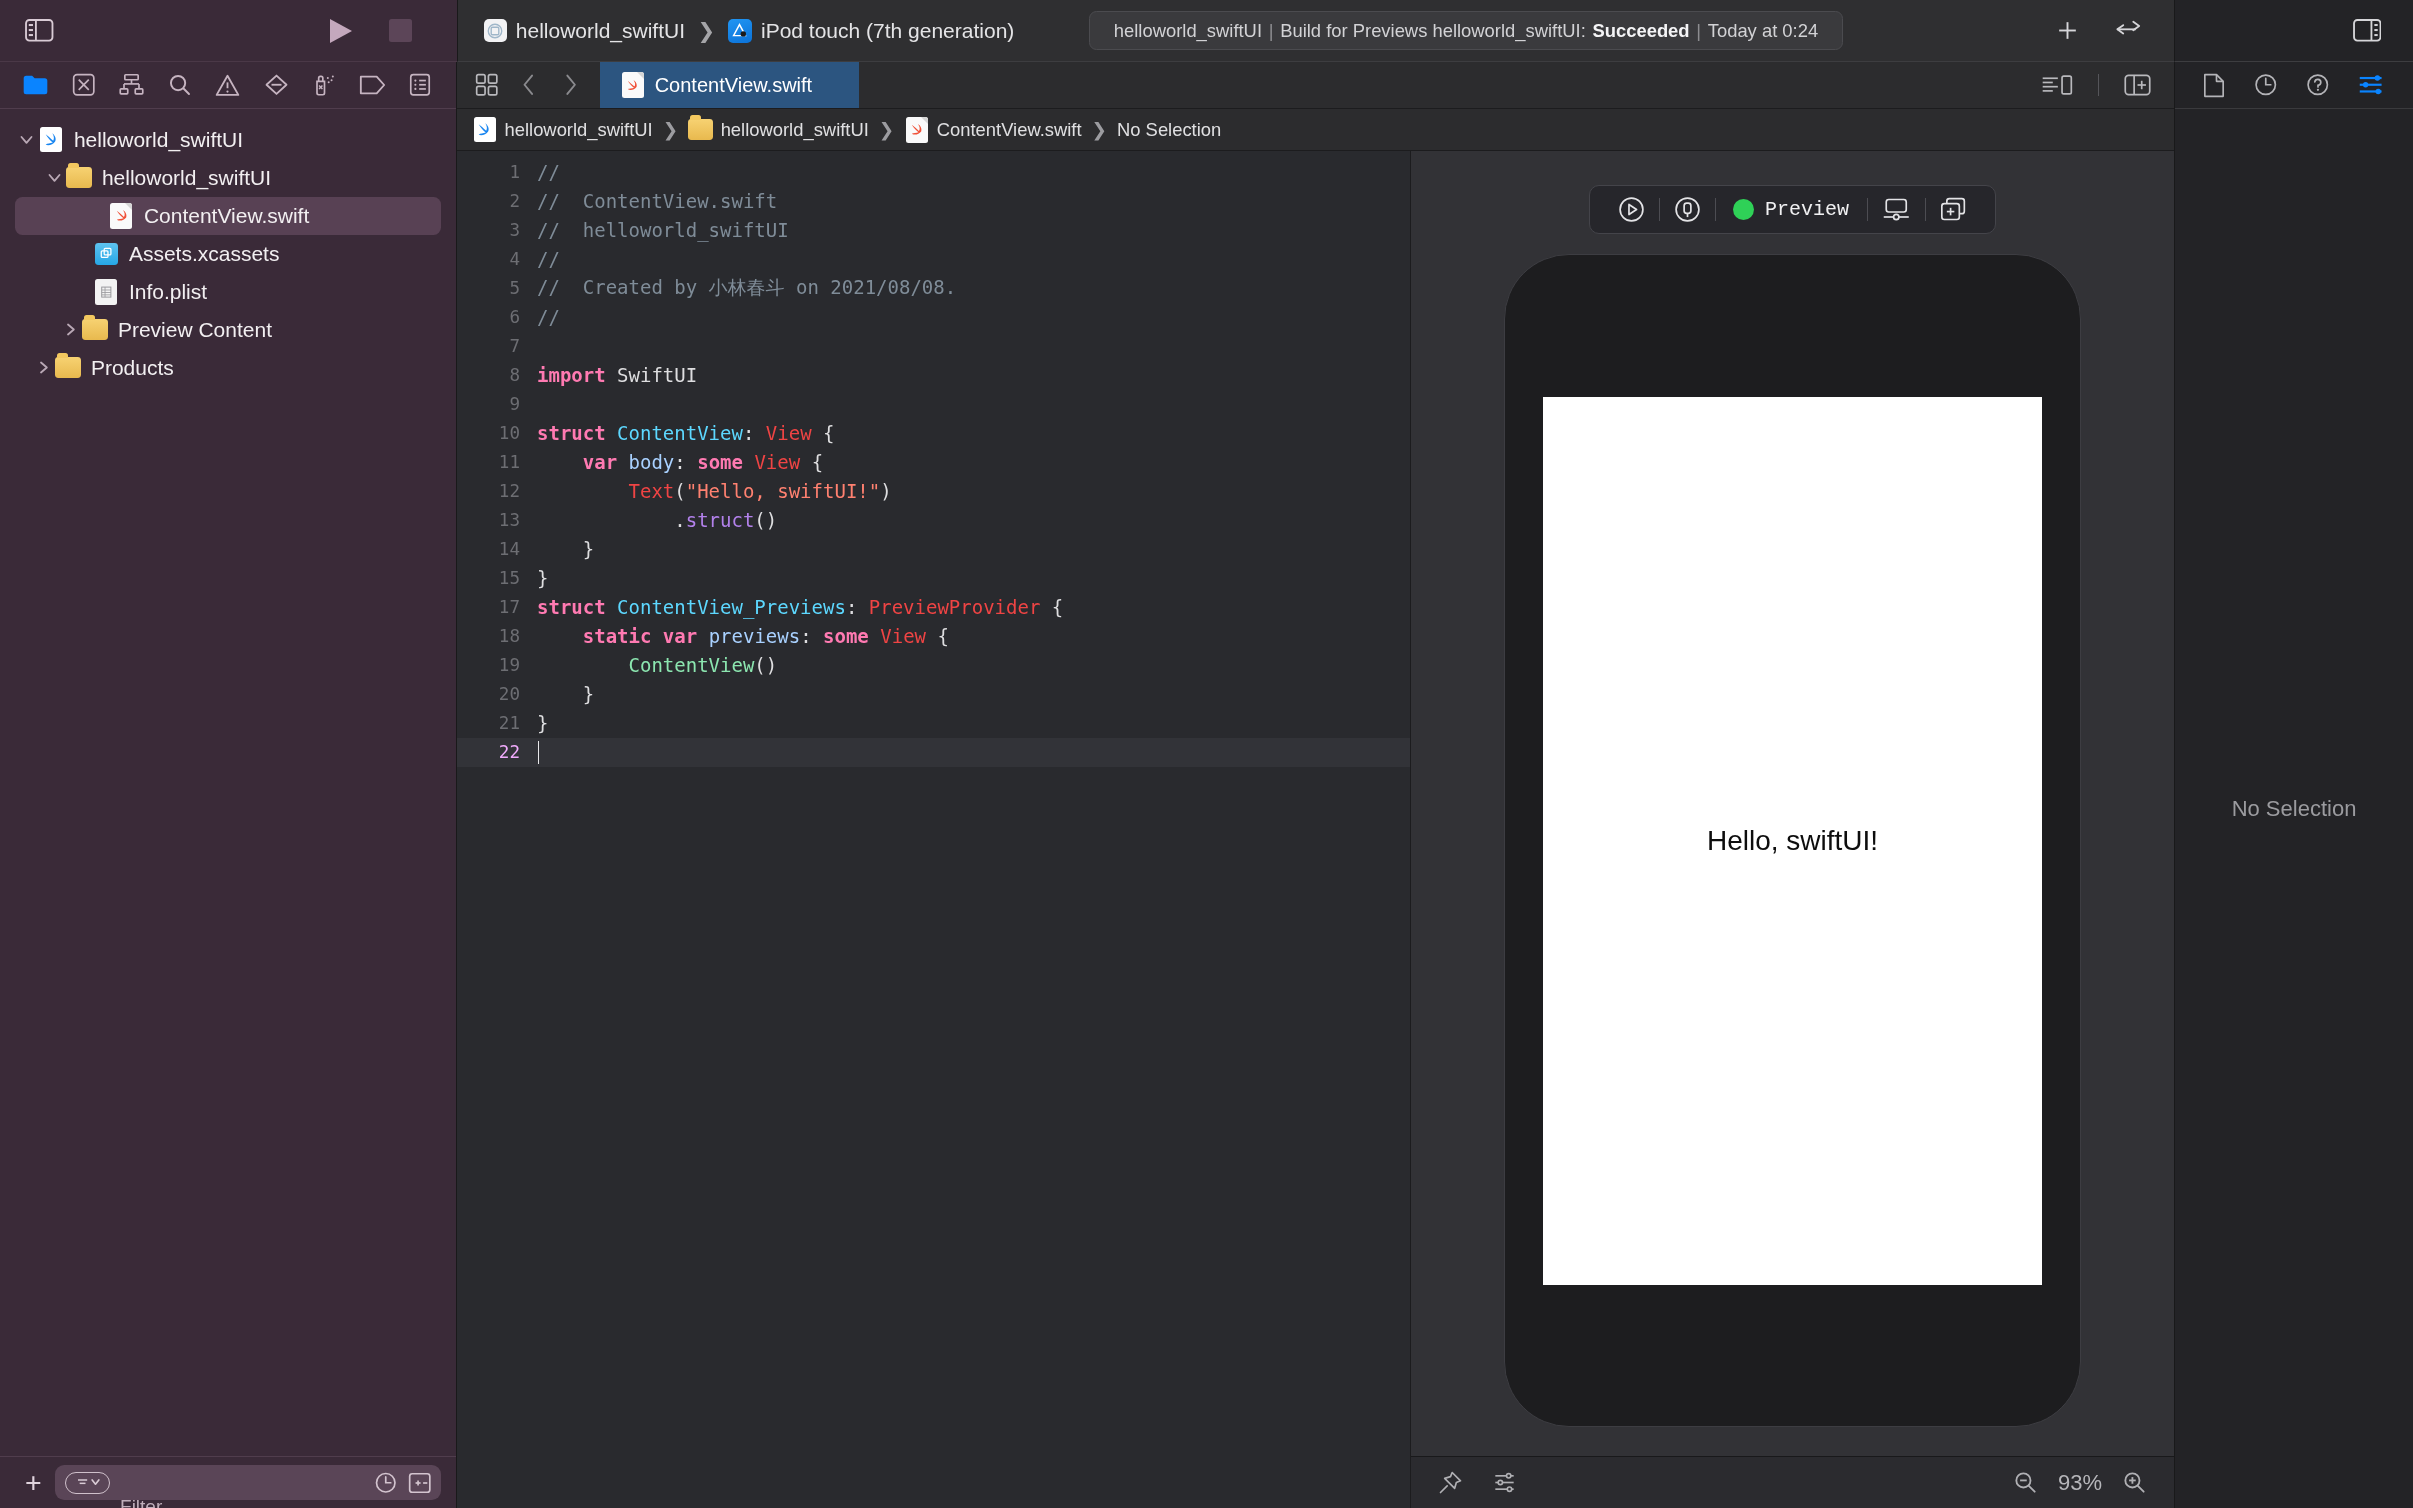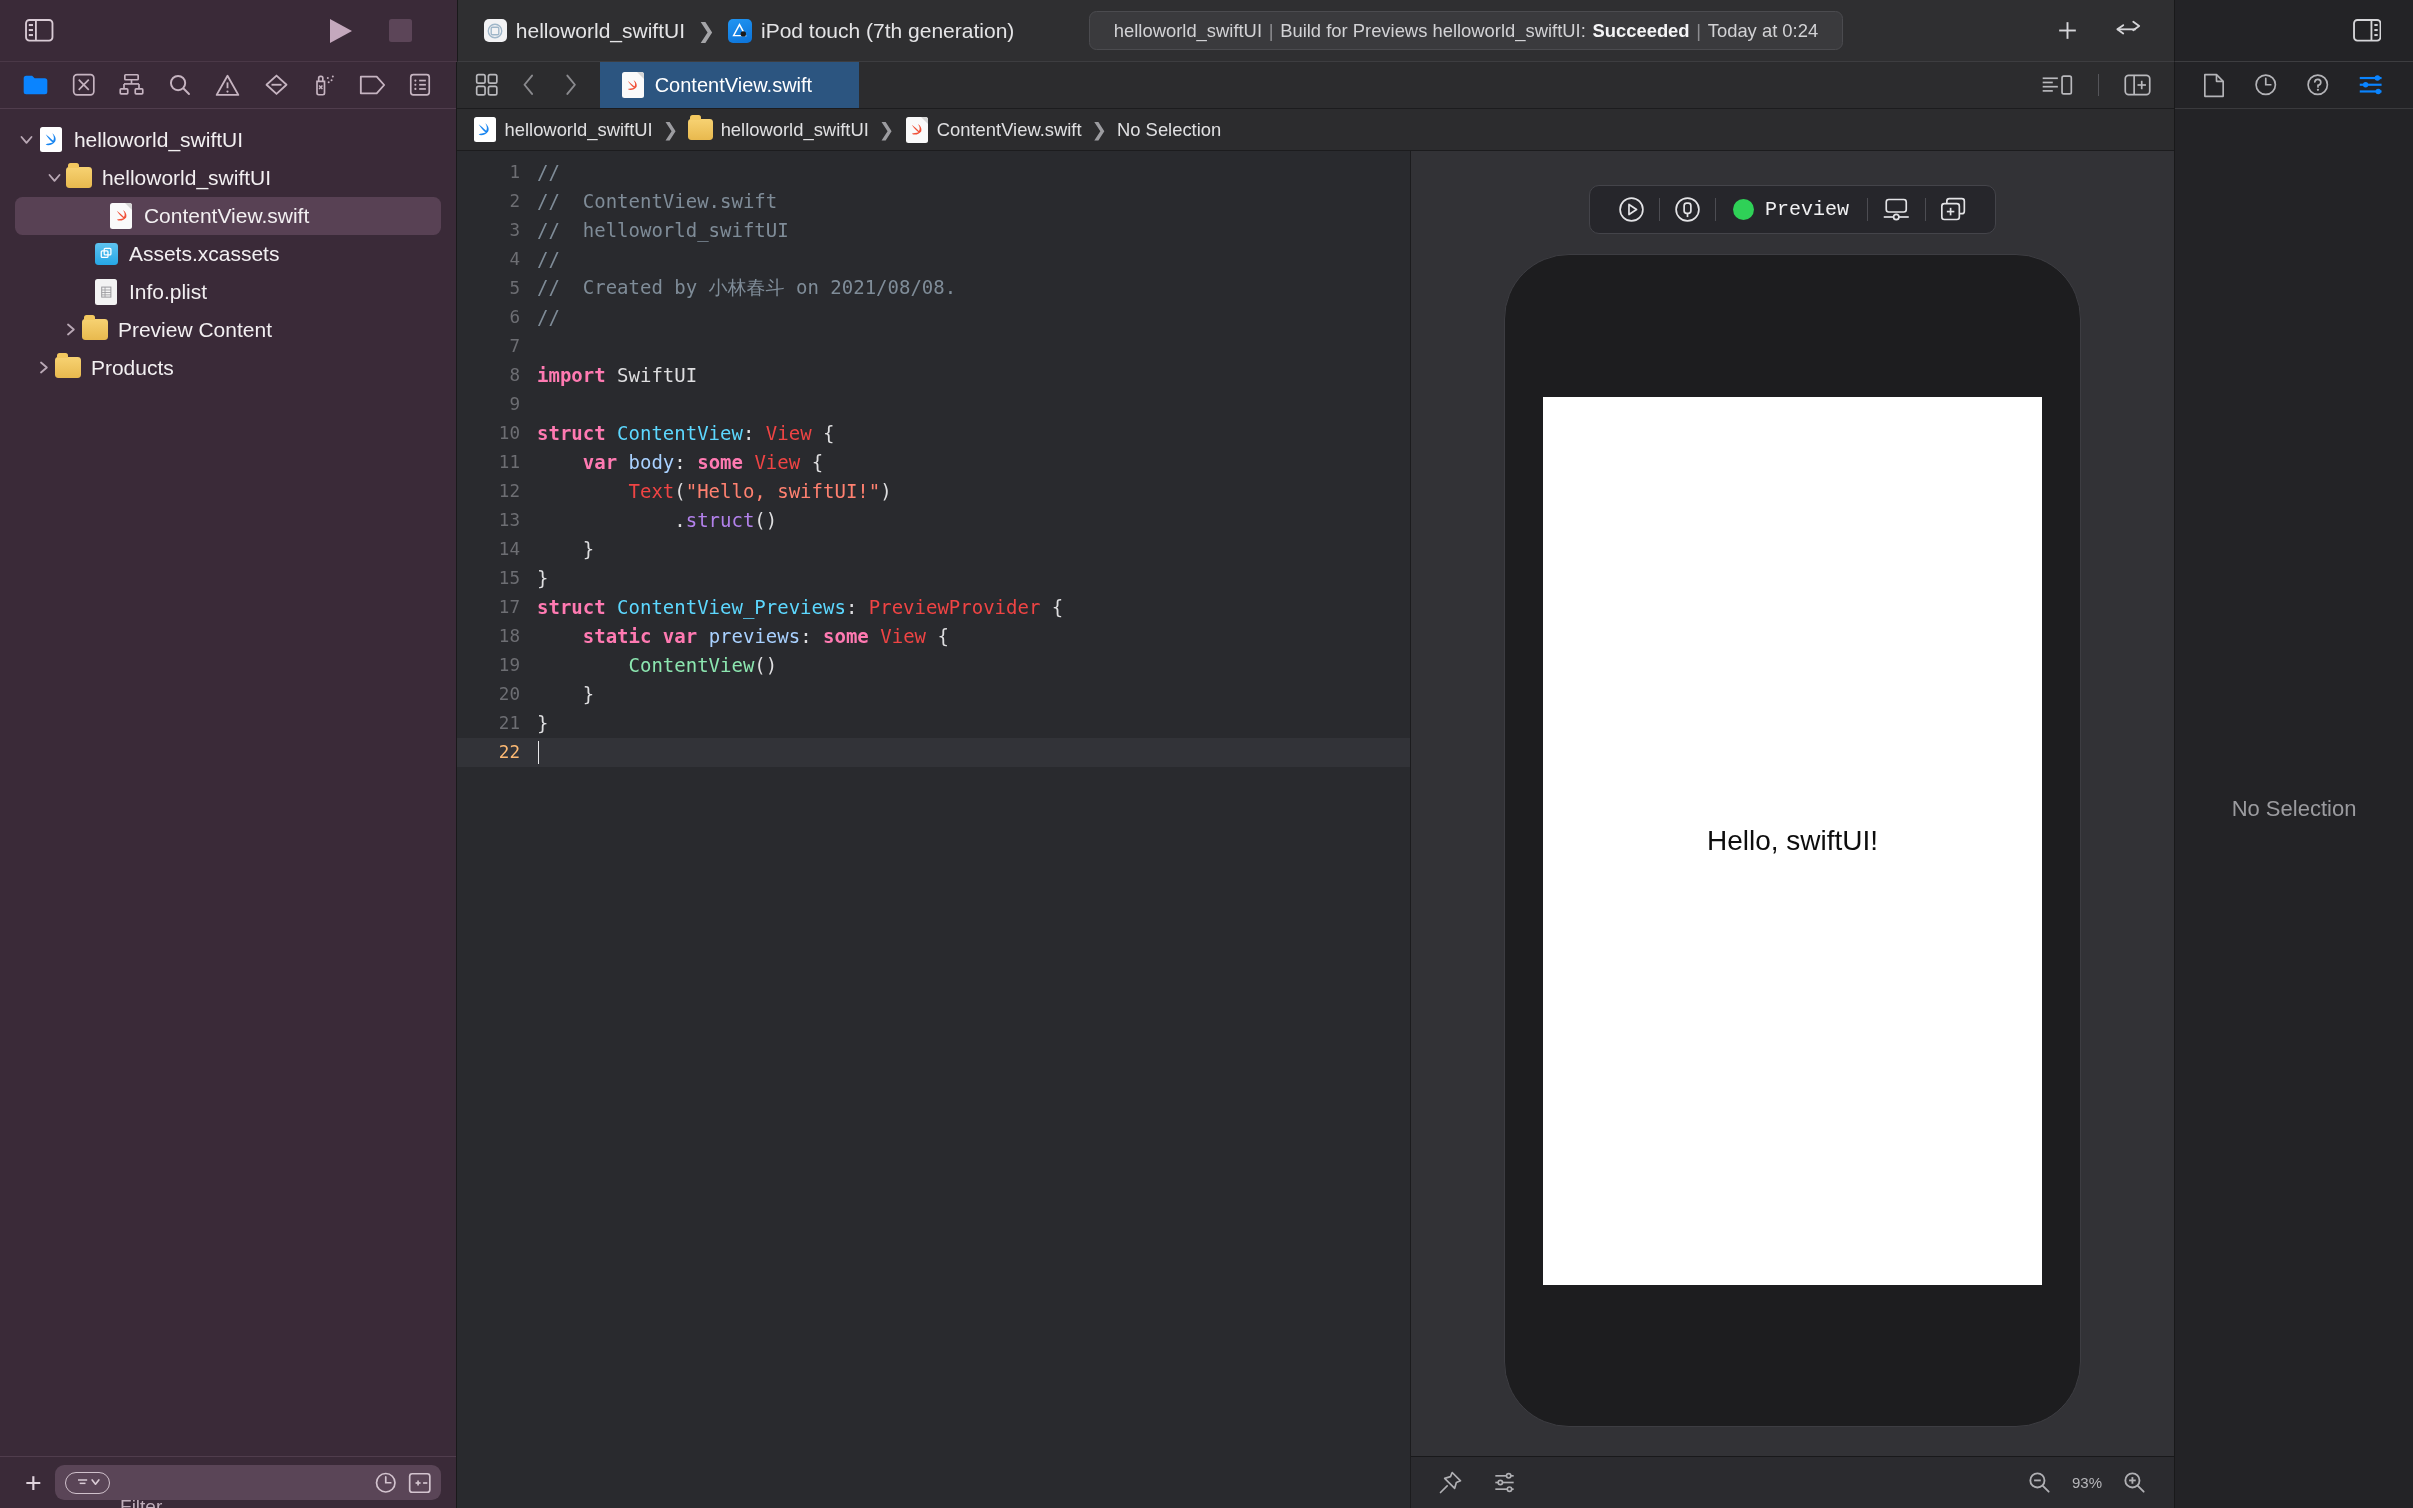--- a/index.html
+++ b/index.html
@@ -165,21 +165,21 @@
     flex: 1; background: #292a2e; display: flex; min-width: 0;
     border-right: 0.8px solid #1c1c1e; overflow: hidden; position: relative;
   }
   .code-scroll { flex: 1; padding-top: 6.7px; }
   .cline { display: flex; height: 29px; align-items: center; }
   .cline.current { background: #323338; }
   .gutter {
     width: 80px; flex-shrink: 0; text-align: right; padding-right: 17px;
     color: #6d6e73; font-family: "DejaVu Sans Mono", monospace; font-size: 17.6px;
   }
-  .cline.current .gutter { color: #fdba74; }
+  .cline.current .gutter { color: #f0abfc; }
   .ctext {
     font-family: "DejaVu Sans Mono", monospace; font-size: 19px;
     color: #dedee0; white-space: pre;
   }
   .cm  { color: #7f8c98; }  
   .kw  { color: #ff7ab2; font-weight: bold; }  
   .ty  { color: #5dd8ff; }  
   .ty2 { color: #ef4444; }  
   .pr  { color: #8ce6b0; }  
   .vr  { color: #a9d1ff; }  
@@ -215,21 +215,21 @@
     display: flex; align-items: center; justify-content: center;
   }
   .screen-txt { color: #0d0d0d; font-size: 28px; }
 
   .pv-bottom {
     height: 52px; background: #2b2b2f; border-top: 0.8px solid #19191b;
     display: flex; align-items: center; padding: 0 27px; flex-shrink: 0;
   }
   .pv-bottom-left { display: flex; align-items: center; gap: 28.5px; }
   .pv-bottom-right { margin-left: auto; display: flex; align-items: center; gap: 20px; }
-  .zoom-pct { color: #b6b6ba; font-size: 15px; }
+  .zoom-pct { color: #b6b6ba; font-size: 22px; }
 
   
   .inspector {
     width: 239px; background: #232326; display: flex; flex-direction: column;
     flex-shrink: 0; border-left: 0.8px solid #19191a;
   }
   .insp-tabs {
     height: 47px; display: flex; align-items: center; justify-content: center;
     gap: 28.5px; border-bottom: 0.8px solid #3a3a3d; flex-shrink: 0;
   }

